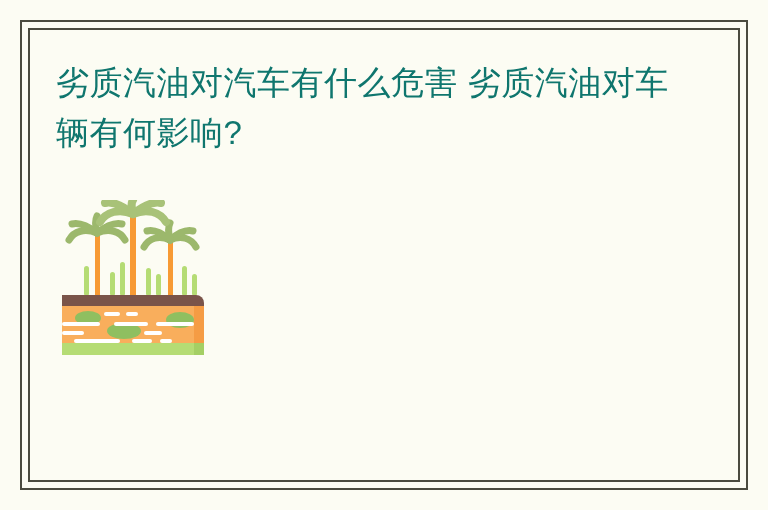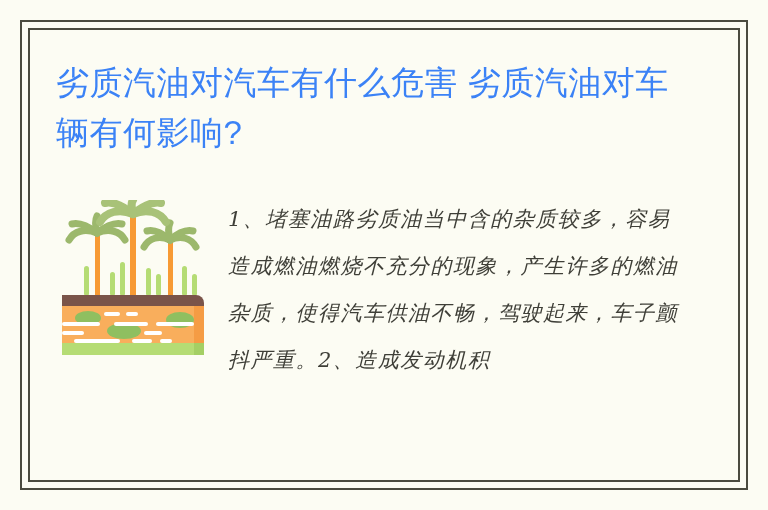--- a/index.html
+++ b/index.html
@@ -52,21 +52,21 @@
     height: 454px;
     box-sizing: border-box;
   }
 
   
   .title {
     position: absolute;
     left: 28px;
     top: 30px;
     width: 620px;
-    color: #3b82f6;
+    color: #0f766e;
     font-family: "Liberation Sans", sans-serif;
     font-size: 33px;
     line-height: 50px;
     letter-spacing: 0.5px;
     font-weight: 400;
     white-space: pre-wrap;
   }
 
   
   .article {
@@ -180,17 +180,16 @@
             <rect x="16" y="139" width="46" height="4" rx="2"></rect>
             <rect x="74" y="139" width="20" height="4" rx="2"></rect>
             <rect x="102" y="139" width="12" height="4" rx="2"></rect>
           </g>
 
           <rect x="4" y="143" width="142" height="12" fill="#b5dc74"></rect>
           <rect x="136" y="143" width="10" height="12" fill="#a4cf64"></rect>
         </svg>
       </div>
 
-      <div class="body-text">1、堵塞油路劣质油当中含的杂质较多，容易造成燃油燃烧不充分的现象，产生许多的燃油杂质，使得汽车供油不畅，驾驶起来，车子颤抖严重。2、造成发动机积</div>
 
     </div>
   </div>
 </div>
 
 </body></html>

